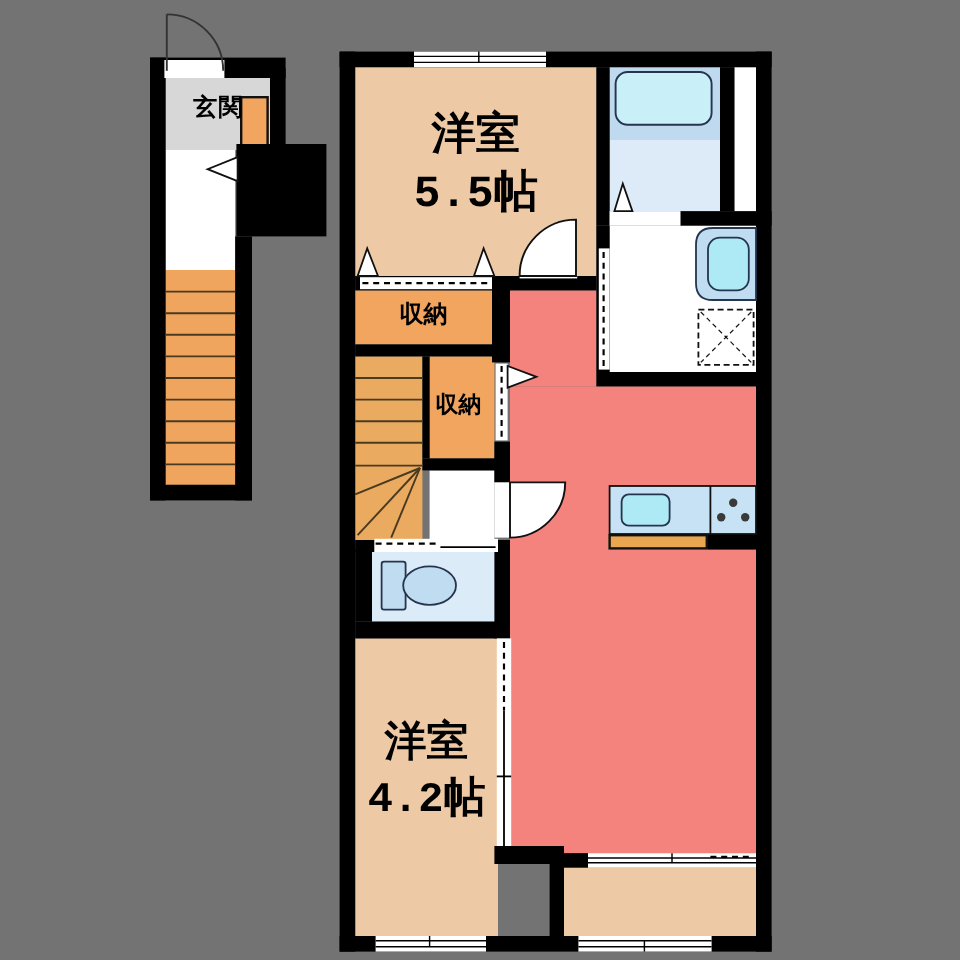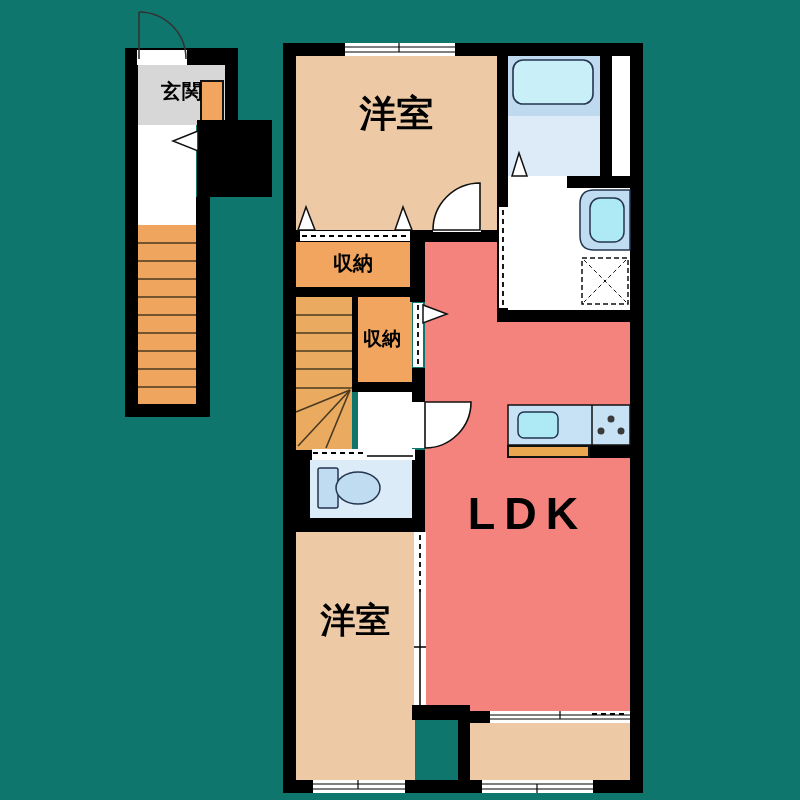--- a/index.html
+++ b/index.html
@@ -1,17 +1,17 @@
 <!DOCTYPE html>
 <html><head>
 <meta charset="utf-8">
 <style>
   html,body{margin:0;padding:0;background:#fff;}
-  #plan{position:relative;width:800px;height:800px;background:#0f766e;overflow:hidden;
-        font-family:Liberation Sans, sans-serif;}
+  #plan{position:relative;width:800px;height:800px;background:#737373;overflow:hidden;
+        font-family:Liberation Mono, monospace;}
   .room{position:absolute;z-index:1;}
   .wall{position:absolute;background:#000;z-index:2;}
   .gap{position:absolute;background:#fff;z-index:3;}
   .overlay{position:absolute;left:0;top:0;z-index:4;pointer-events:none;}
   .label{position:absolute;z-index:5;color:#000;font-weight:bold;text-align:center;
          line-height:1.05;white-space:nowrap;}
   .c-genkan{background:#d7d7d7;}
   .c-closet{background:#f2a55f;}
   .c-bed{background:#edcaa5;}
   .c-ldk{background:#f5837d;}
@@ -190,27 +190,28 @@
         <circle cx="611" cy="419" r="3.5"></circle>
         <circle cx="621" cy="431" r="3.5"></circle>
     </g>
   </svg>
 
   <div class="label" style="left:138px;top:81px;width:88px;font-size:20px;letter-spacing:1px;">玄関</div>
   <div class="label" style="left:197px;top:148px;width:75px;font-size:17px;">収納</div>
 
   <div class="label" style="left:296px;top:95px;width:201px;font-size:37px;">
     <div>洋室</div>
+    <div style="margin-top:10px;">5.5帖</div>
   </div>
 
   <div class="label" style="left:296px;top:253px;width:114px;font-size:20px;">収納</div>
   <div class="label" style="left:350px;top:329px;width:64px;font-size:19px;">収納</div>
 
   <div class="label" style="left:425px;top:490px;width:205px;font-size:45px;">
-    <div style="letter-spacing:9px;">LDK</div>
   </div>
 
   <div class="label" style="left:296px;top:602px;width:119px;font-size:35px;">
     <div>洋室</div>
+    <div style="margin-top:10px;">4.2帖</div>
   </div>
 
 
 </div>
 
 </body></html>

